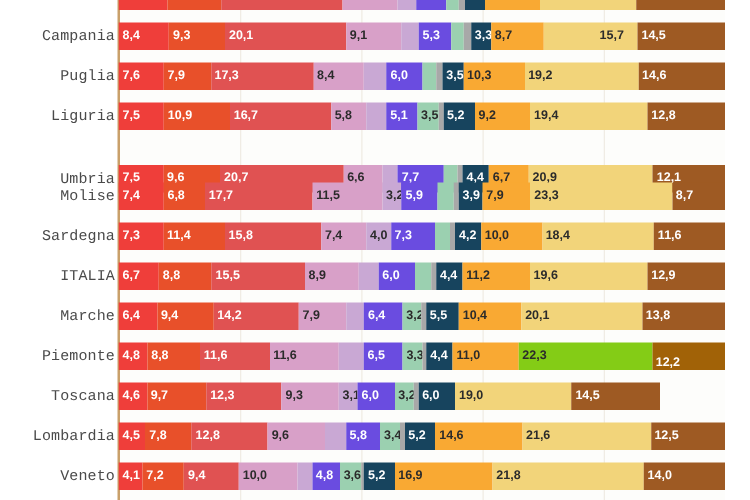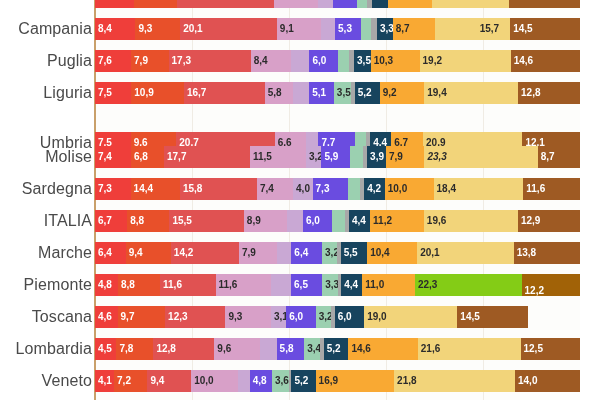--- a/index.html
+++ b/index.html
@@ -24,22 +24,23 @@
   }
 
   .row{
     position:absolute;left:0;width:600px;height:22px;
     display:flex;align-items:stretch;
   }
   .row-label{
     position:absolute;right:508px;top:0;height:22px;
     display:flex;align-items:center;justify-content:flex-end;
     width:88px;
-    font-size:16px;color:#4a4a4a;letter-spacing:.1px;
+    font-size:12px;color:#4a4a4a;letter-spacing:.1px;
     white-space:nowrap;
+    font-family:Liberation Mono, monospace;
   }
   .bar{
     position:absolute;left:95px;top:0;height:22px;
     display:flex;align-items:stretch;
   }
   .seg{
     height:22px;display:flex;align-items:center;
     box-sizing:border-box;
     overflow:hidden;
   }
@@ -245,36 +246,36 @@
             <span>5,9</span>
           </div>
           <div class="seg lbl-none" style="width: 12.6353px; background: rgb(155, 208, 176);"></div>
           <div class="seg lbl-none" style="width: 4.37375px; background: rgb(168, 168, 168);"></div>
           <div class="seg lbl-light" style="width: 18.9529px; background: rgb(23, 68, 94);">
             <span>3,9</span>
           </div>
           <div class="seg lbl-dark" style="width: 38.3918px; background: rgb(249, 169, 51);">
             <span>7,9</span>
           </div>
-          <div class="seg lbl-dark" style="width: 113.231px; background: rgb(242, 212, 122); font-style: italic;">
+          <div class="seg lbl-dark" style="width: 113.231px; background: rgb(242, 212, 122);">
             <span>23,3</span>
           </div>
           <div class="seg lbl-light" style="width: 42.2796px; background: rgb(158, 90, 35);">
             <span>8,7</span>
           </div>
         </div>
       </div>
       <div class="row" style="top: 178px;">
         <div class="row-label">Sardegna</div>
         <div class="bar" style="width: 485px;">
           <div class="seg lbl-light" style="width: 35.6187px; background: rgb(239, 62, 58);">
             <span>7,3</span>
           </div>
           <div class="seg lbl-light" style="width: 49.2807px; background: rgb(232, 80, 42);">
-            <span>14,4</span>
+            <span>11,4</span>
           </div>
           <div class="seg lbl-light" style="width: 77.0926px; background: rgb(224, 82, 82);">
             <span>15,8</span>
           </div>
           <div class="seg lbl-dark" style="width: 36.1066px; background: rgb(216, 160, 200);">
             <span>7,4</span>
           </div>
           <div class="seg lbl-dark" style="width: 19.5171px; background: rgb(201, 168, 212);">
             <span>4,0</span>
           </div>

